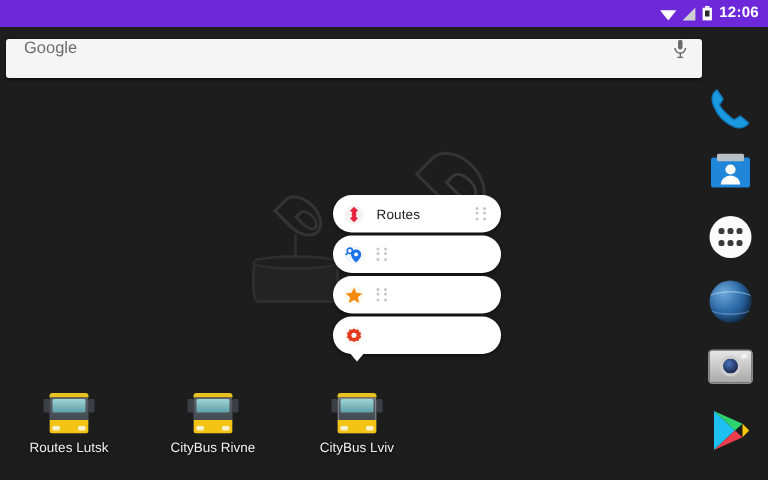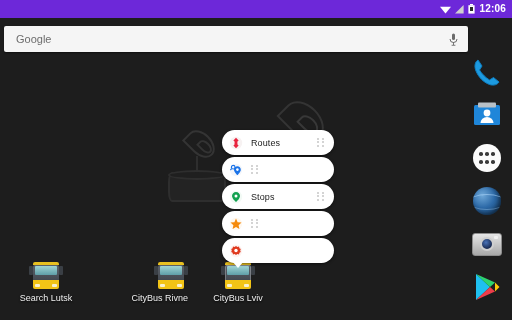--- a/index.html
+++ b/index.html
@@ -73,21 +73,21 @@
     color: #ffffff; font-size: 10px; font-weight: bold;
     letter-spacing: 0.2px; line-height: 1;
   }
 
   
   .searchbar {
     position: absolute; left: 4px; top: 26px;
     width: 464px; height: 26px;
     background: #f5f5f5;
     border-radius: 2px;
-    display: flex; align-items: center;
+    display: flex; align-items: flex-start;
     box-shadow: 0 1px 2px rgba(0,0,0,0.5);
   }
   .searchbar .label {
     flex: 1; padding-left: 12px;
     color: #6d6d6d; font-size: 11px;
   }
   .searchbar .mic { padding-right: 10px; display: flex; align-items: center; }
 
   
   .dock {
@@ -135,21 +135,21 @@
   }
   .ic-play { width: 26px; height: 28px; }
 
   
   .apps { position: absolute; left: 0; top: 262px; width: 462px; height: 56px; }
   .app {
     position: absolute; width: 92px;
     display: flex; flex-direction: column; align-items: center; gap: 3px;
   }
   .app.a1 { left: 0px; }
-  .app.a2 { left: 96px; align-items: flex-end; }
+  .app.a2 { left: 96px; }
   .app.a3 { left: 192px; }
   .app-label {
     color: #f0f0f0; font-size: 9px; text-shadow: 0 1px 2px rgba(0,0,0,0.9);
     white-space: nowrap;
   }
   .bus {
     width: 34px; height: 28px; position: relative;
   }
   .bus .roof {
     position: absolute; left: 4px; top: 0; width: 26px; height: 3px;
@@ -317,21 +317,21 @@
           <div class="mirrorL"></div>
           <div class="mirrorR"></div>
         <div class="body">
           <div class="windshield"></div>
           <div class="yellow">
               <span class="light-l"></span>
               <span class="light-r"></span>
             </div>
         </div>
       </div>
-      <span class="app-label">Search Lutsk</span>
+      <span class="app-label">Routes Lutsk</span>
     </div>
     <div class="app a2">
       <div class="bus">
         <div class="roof"></div>
           <div class="mirrorL"></div>
           <div class="mirrorR"></div>
         <div class="body">
           <div class="windshield"></div>
           <div class="yellow">
               <span class="light-l"></span>
@@ -393,38 +393,20 @@
       <span class="mi-handle">
         <i></i>
           <i></i>
           <i></i>
           <i></i>
           <i></i>
           <i></i>
       </span>
     </div>
 
-    <div class="menu-item">
-      <span class="mi-icon">
-        <svg width="14" height="14" viewBox="0 0 14 14">
-          <circle cx="7" cy="7" r="6.2" fill="#f2faf5"></circle>
-          <path d="M7 2 c2.3 0 4 1.8 4 4 c0 2.8 -4 6 -4 6 s-4 -3.2 -4 -6 c0 -2.2 1.7 -4 4 -4 z" fill="#12a150"></path>
-          <circle cx="7" cy="6" r="1.5" fill="#ffffff"></circle>
-        </svg>
-      </span>
-      <span class="mi-label">Stops</span>
-      <span class="mi-handle">
-        <i></i>
-          <i></i>
-          <i></i>
-          <i></i>
-          <i></i>
-          <i></i>
-      </span>
-    </div>
 
     <div class="menu-item">
       <span class="mi-icon">
         <svg width="14" height="14" viewBox="0 0 14 14">
           <circle cx="7" cy="7" r="6.2" fill="#fff8ef"></circle>
           <path d="M7 1.6 L8.6 5.2 L12.5 5.6 L9.6 8.2 L10.4 12 L7 10 L3.6 12 L4.4 8.2 L1.5 5.6 L5.4 5.2 Z" fill="#f58a0b"></path>
         </svg>
       </span>
       <span class="mi-handle">
         <i></i>

